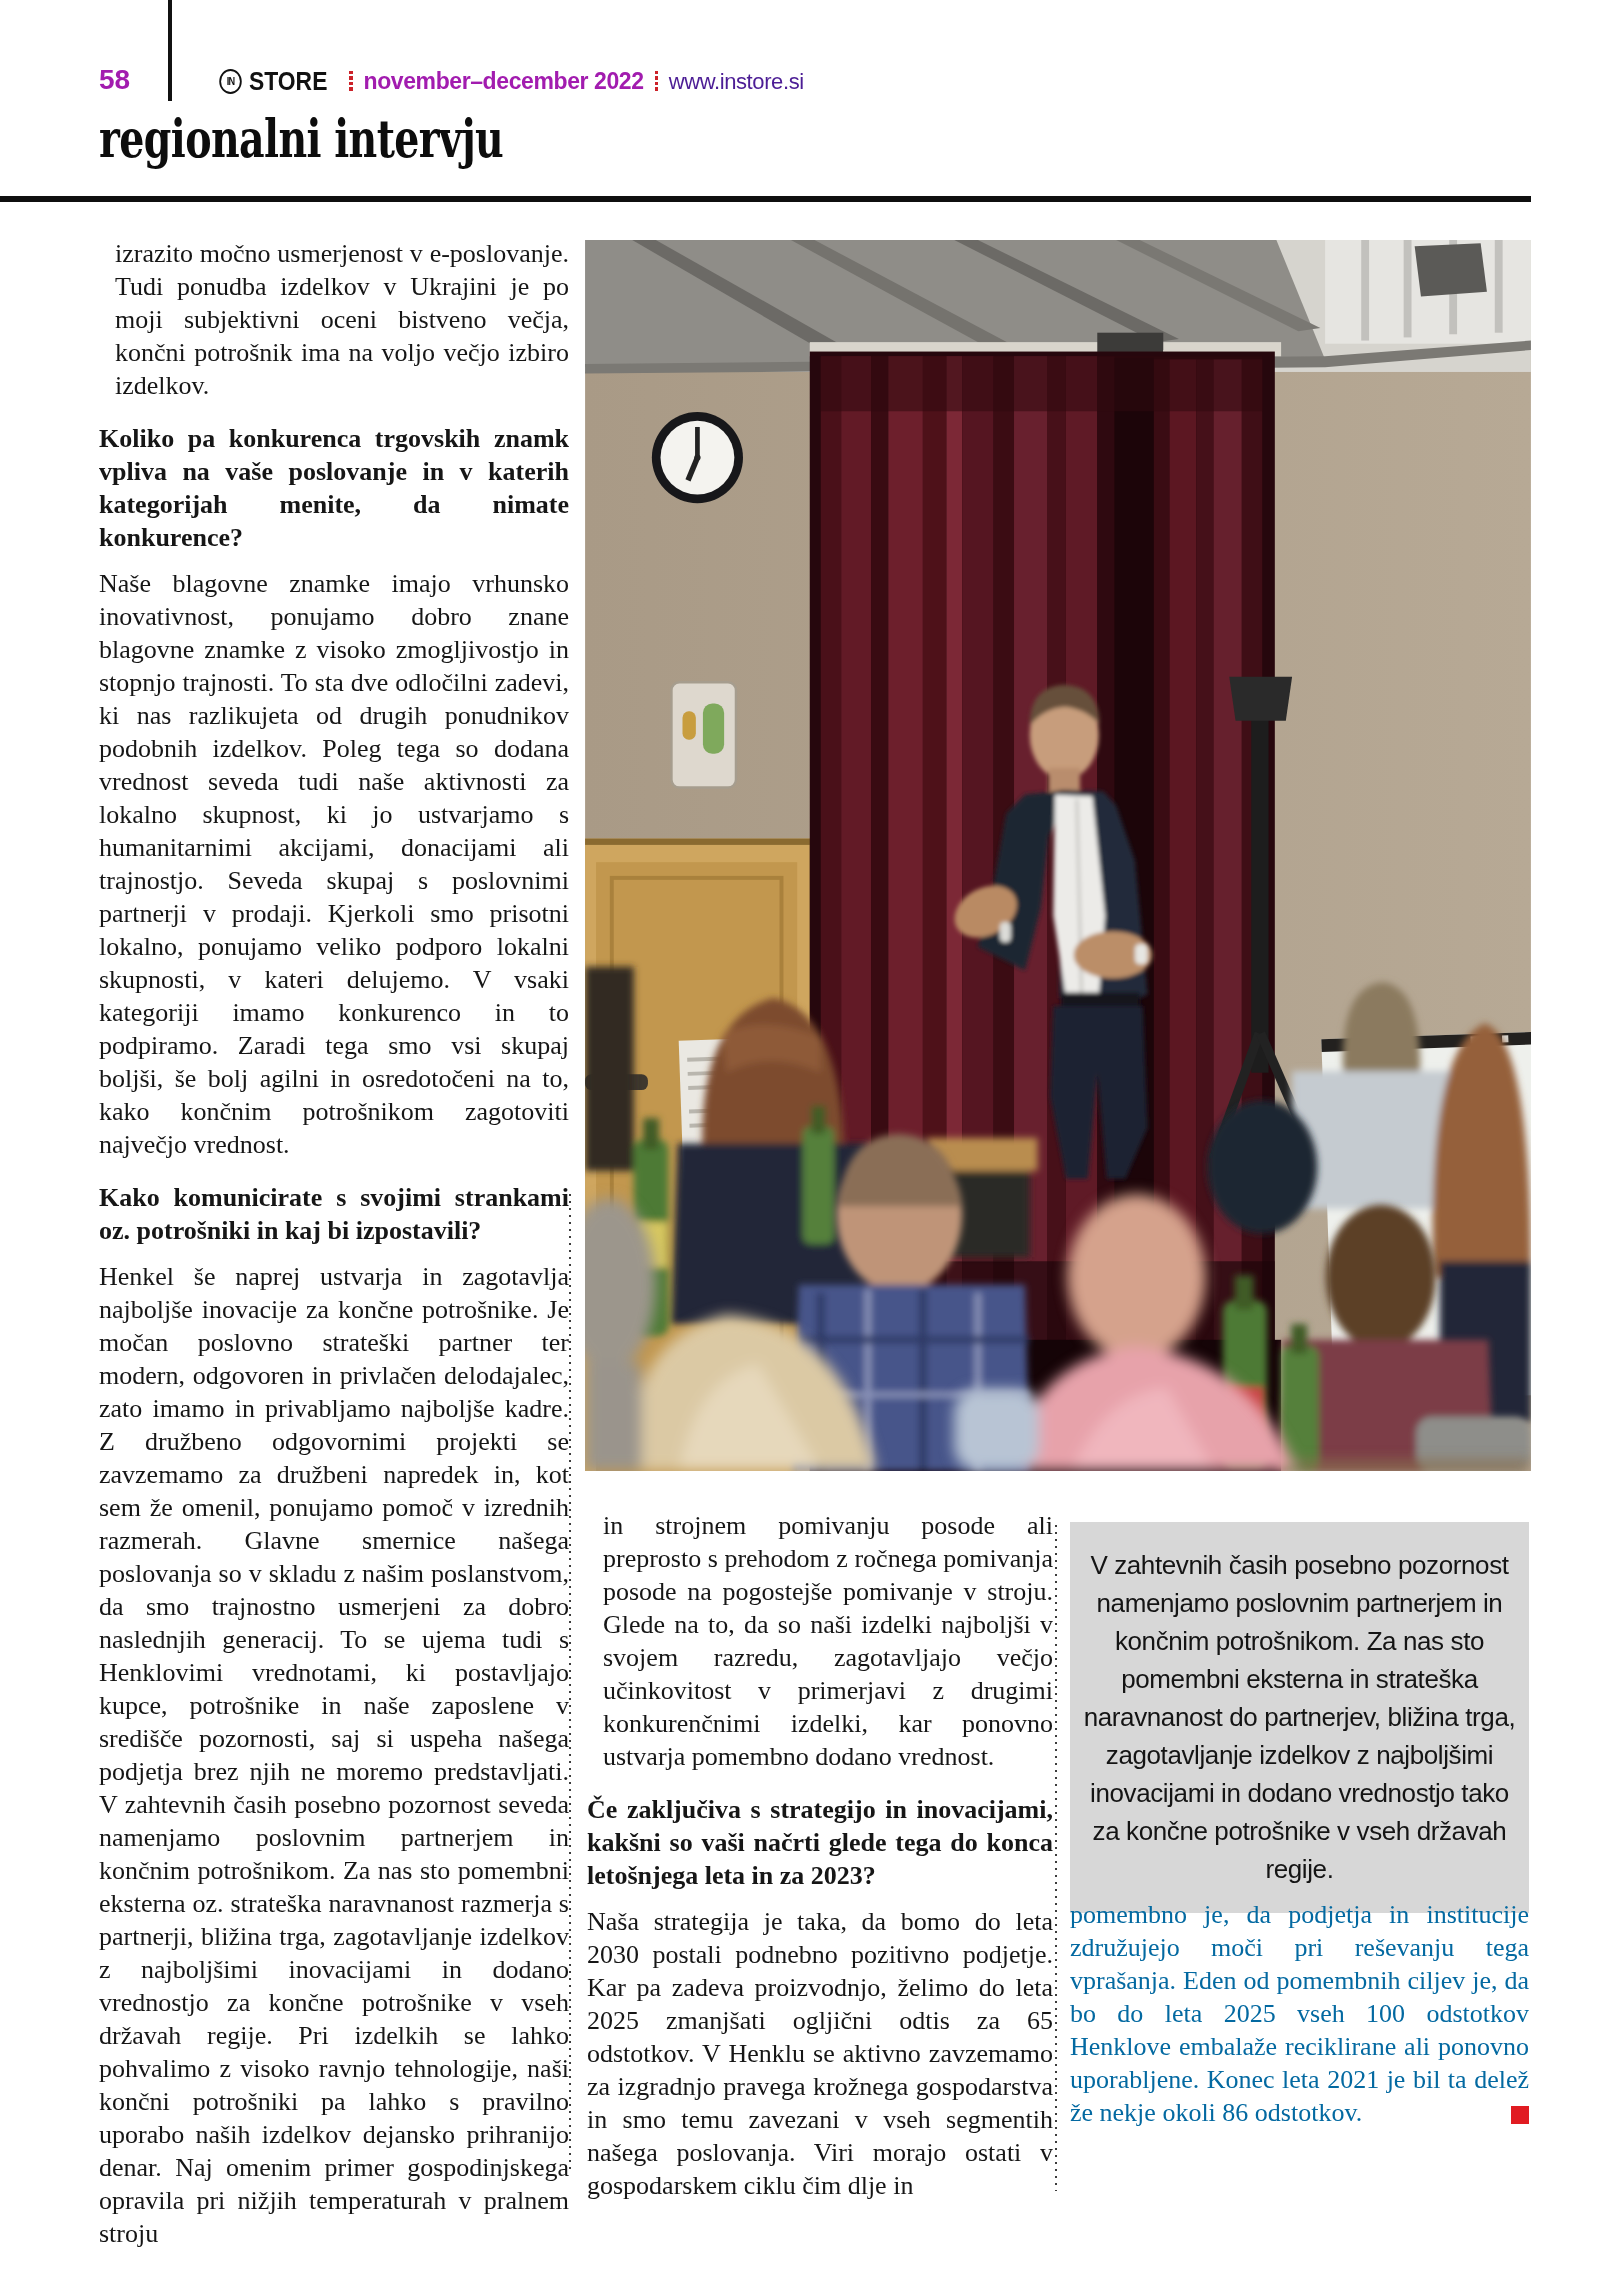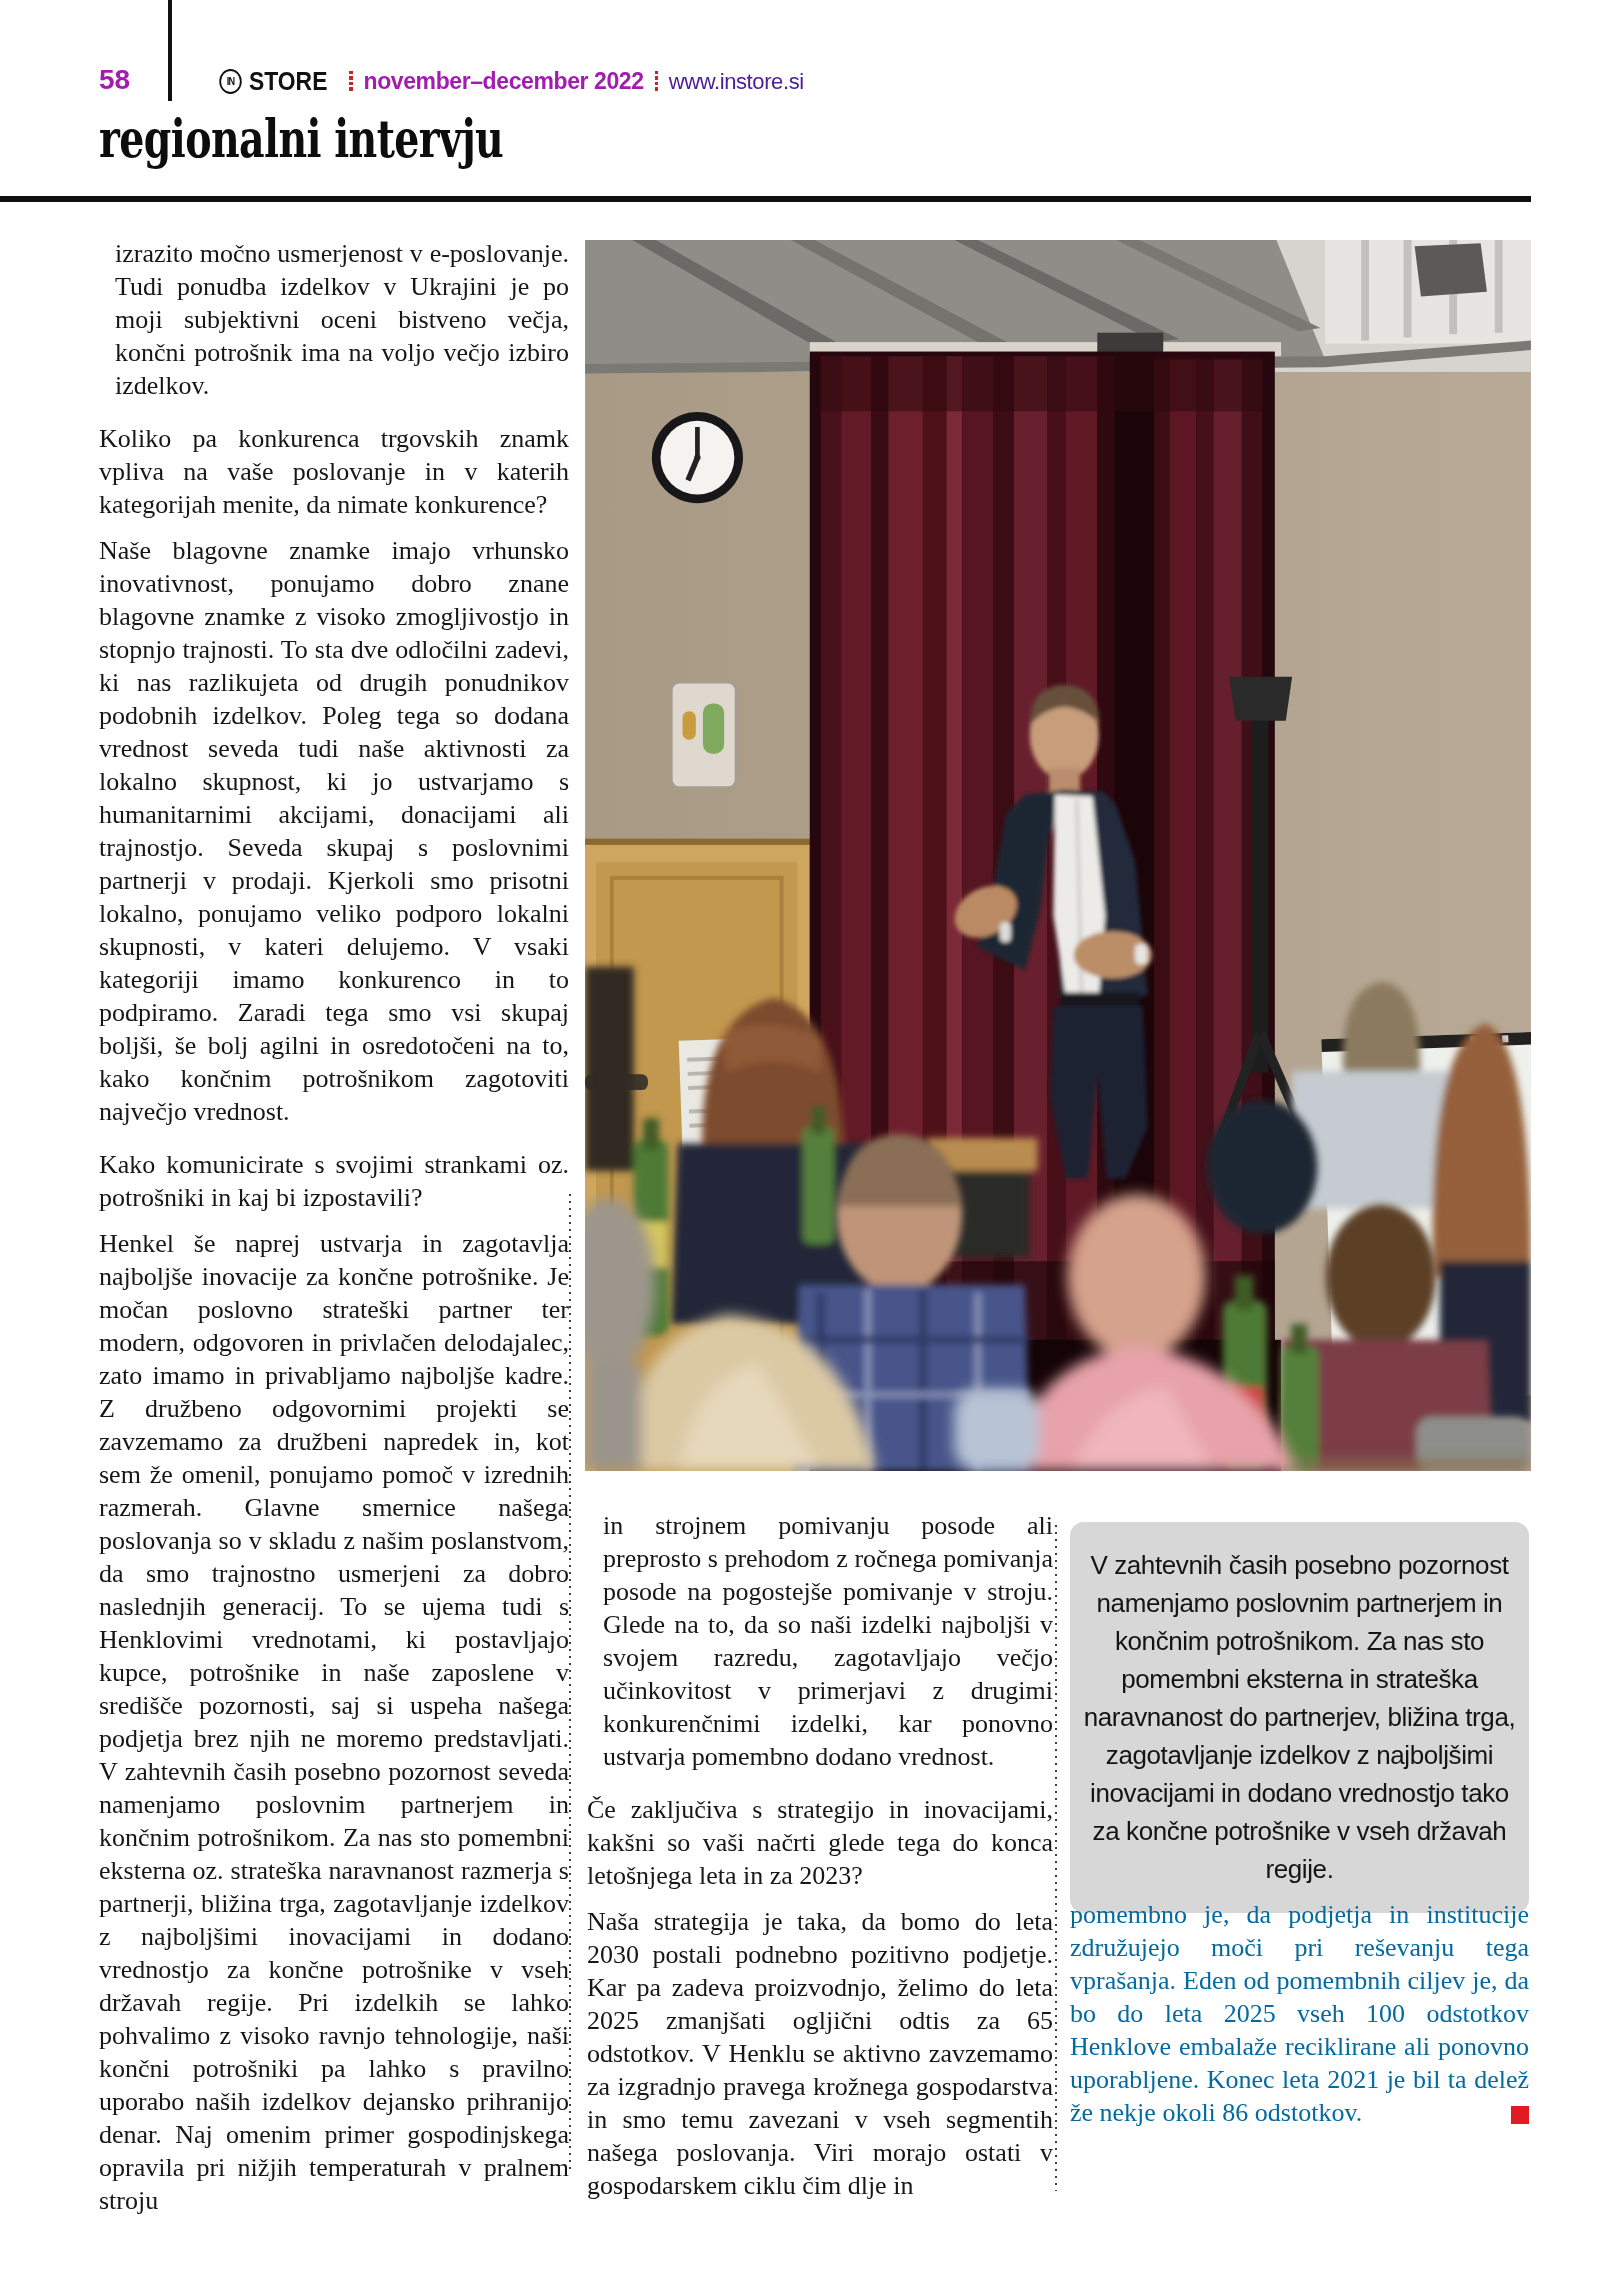--- a/index.html
+++ b/index.html
@@ -40,21 +40,21 @@
   }
   .section-title span{display:inline-block;transform:scaleX(.76);transform-origin:left center;}
   .head-rule{position:absolute;left:0;top:196px;width:1531px;height:6.3px;background:#0f0f0f;}
 
   
   .col{
     position:absolute;
     font-size:26px;line-height:33px;text-align:justify;color:#161616;
   }
   .col p{margin:0 0 13.4px 0;}
-  .col p.q{font-weight:normal;margin:19.6px 0 13.4px 0;line-height:33px;}
+  .col p.q{font-weight:bold;margin:19.6px 0 13.4px 0;line-height:33px;}
   .col p:first-child{margin-top:0;margin-left:16px;}
   .col-left{left:99px;top:237px;width:470px;height:2018px;overflow:hidden;}
   .col-mid{left:587px;top:1509px;width:466px;height:715px;overflow:hidden;}
   .col-right-p{left:1070px;top:1898px;width:459px;position:absolute;
     font-size:26px;line-height:33px;text-align:justify;color:#0369a1;}
   .endmark{position:absolute;right:0;bottom:4.7px;width:18px;height:18px;}
 
   
   .quote-box{
     position:absolute;left:1070px;top:1522px;width:459px;
@@ -100,21 +100,21 @@
     <p class="q">Kako komunicirate s svojimi strankami oz. potrošniki in kaj bi izpostavili?</p>
     <p>Henkel še naprej ustvarja in zagotavlja najboljše inovacije za končne potrošnike. Je močan poslovno strateški partner ter modern, odgovoren in privlačen delodajalec, zato imamo in privabljamo najboljše kadre. Z družbeno odgovornimi projekti se zavzemamo za družbeni napredek in, kot sem že omenil, ponujamo pomoč v izrednih razmerah. Glavne smernice našega poslovanja so v skladu z našim poslanstvom, da smo trajnostno usmerjeni za dobro naslednjih generacij. To se ujema tudi s Henklovimi vrednotami, ki postavljajo kupce, potrošnike in naše zaposlene v središče pozornosti, saj si uspeha našega podjetja brez njih ne moremo predstavljati. V zahtevnih časih posebno pozornost seveda namenjamo poslovnim partnerjem in končnim potrošnikom. Za nas sto pomembni eksterna oz. strateška naravnanost razmerja s partnerji, bližina trga, zagotavljanje izdelkov z najboljšimi inovacijami in dodano vrednostjo za končne potrošnike v vseh državah regije. Pri izdelkih se lahko pohvalimo z visoko ravnjo tehnologije, naši končni potrošniki pa lahko s pravilno uporabo naših izdelkov dejansko prihranijo denar. Naj omenim primer gospodinjskega opravila pri nižjih temperaturah v pralnem stroju</p>
   </div>
 
   <div class="col col-mid">
     <p>in strojnem pomivanju posode ali preprosto s prehodom z ročnega pomivanja posode na pogostejše pomivanje v stroju. Glede na to, da so naši izdelki najboljši v svojem razredu, zagotavljajo večjo učinkovitost v primerjavi z drugimi konkurenčnimi izdelki, kar ponovno ustvarja pomembno dodano vrednost.</p>
     <p class="q">Če zaključiva s strategijo in inovacijami, kakšni so vaši načrti glede tega do konca letošnjega leta in za 2023?</p>
     <p>Naša strategija je taka, da bomo do leta 2030 postali podnebno pozitivno podjetje. Kar pa zadeva proizvodnjo, želimo do leta 2025 zmanjšati ogljični odtis za 65 odstotkov. V Henklu se aktivno zavzemamo za izgradnjo pravega krožnega gospodarstva in smo temu zavezani v vseh segmentih našega poslovanja. Viri morajo ostati v gospodarskem ciklu čim dlje in</p>
   </div>
 
-  <div class="quote-box" style="background:#d7d7d7;border-radius:14px;">V zahtevnih časih posebno pozornost namenjamo poslovnim partnerjem in končnim potrošnikom. Za nas sto pomembni eksterna in strateška naravnanost do partnerjev, bližina trga, zagotavljanje izdelkov z najboljšimi inovacijami in dodano vrednostjo tako za končne potrošnike v vseh državah regije.</div>
+  <div class="quote-box" style="background:#d7d7d7;">V zahtevnih časih posebno pozornost namenjamo poslovnim partnerjem in končnim potrošnikom. Za nas sto pomembni eksterna in strateška naravnanost do partnerjev, bližina trga, zagotavljanje izdelkov z najboljšimi inovacijami in dodano vrednostjo tako za končne potrošnike v vseh državah regije.</div>
 
   <div class="col-right-p">
     <p style="margin:0;">pomembno je, da podjetja in institucije združujejo moči pri reševanju tega vprašanja. Eden od pomembnih ciljev je, da bo do leta 2025 vseh 100 odstotkov Henklove embalaže reciklirane ali ponovno uporabljene. Konec leta 2021 je bil ta delež že nekje okoli 86 odstotkov.</p>
     <span class="endmark" style="background:#e11b22;"></span>
   </div>
 
   <div class="dotted-v dotted-left"></div>
   <div class="dotted-v dotted-right"></div>
 
   <svg class="photo" viewBox="0 0 1204 1567" xmlns="http://www.w3.org/2000/svg">

